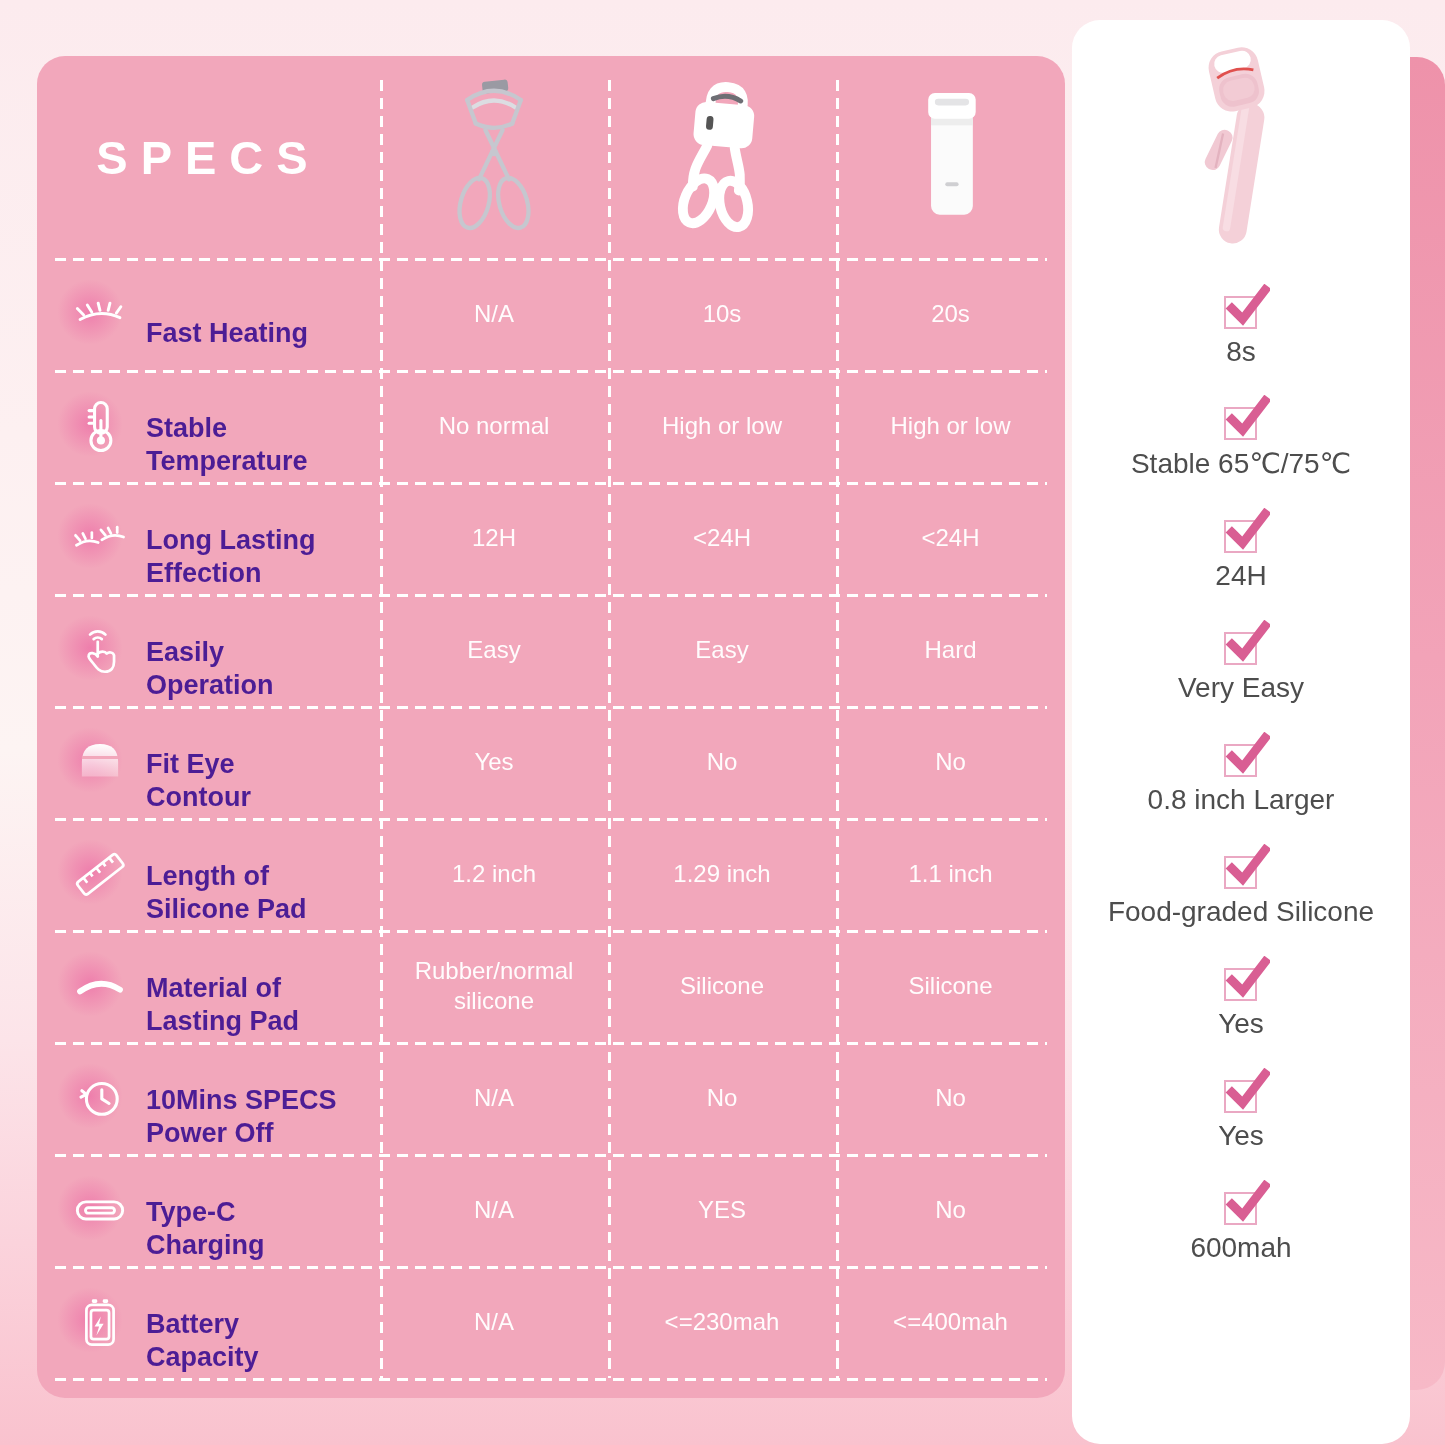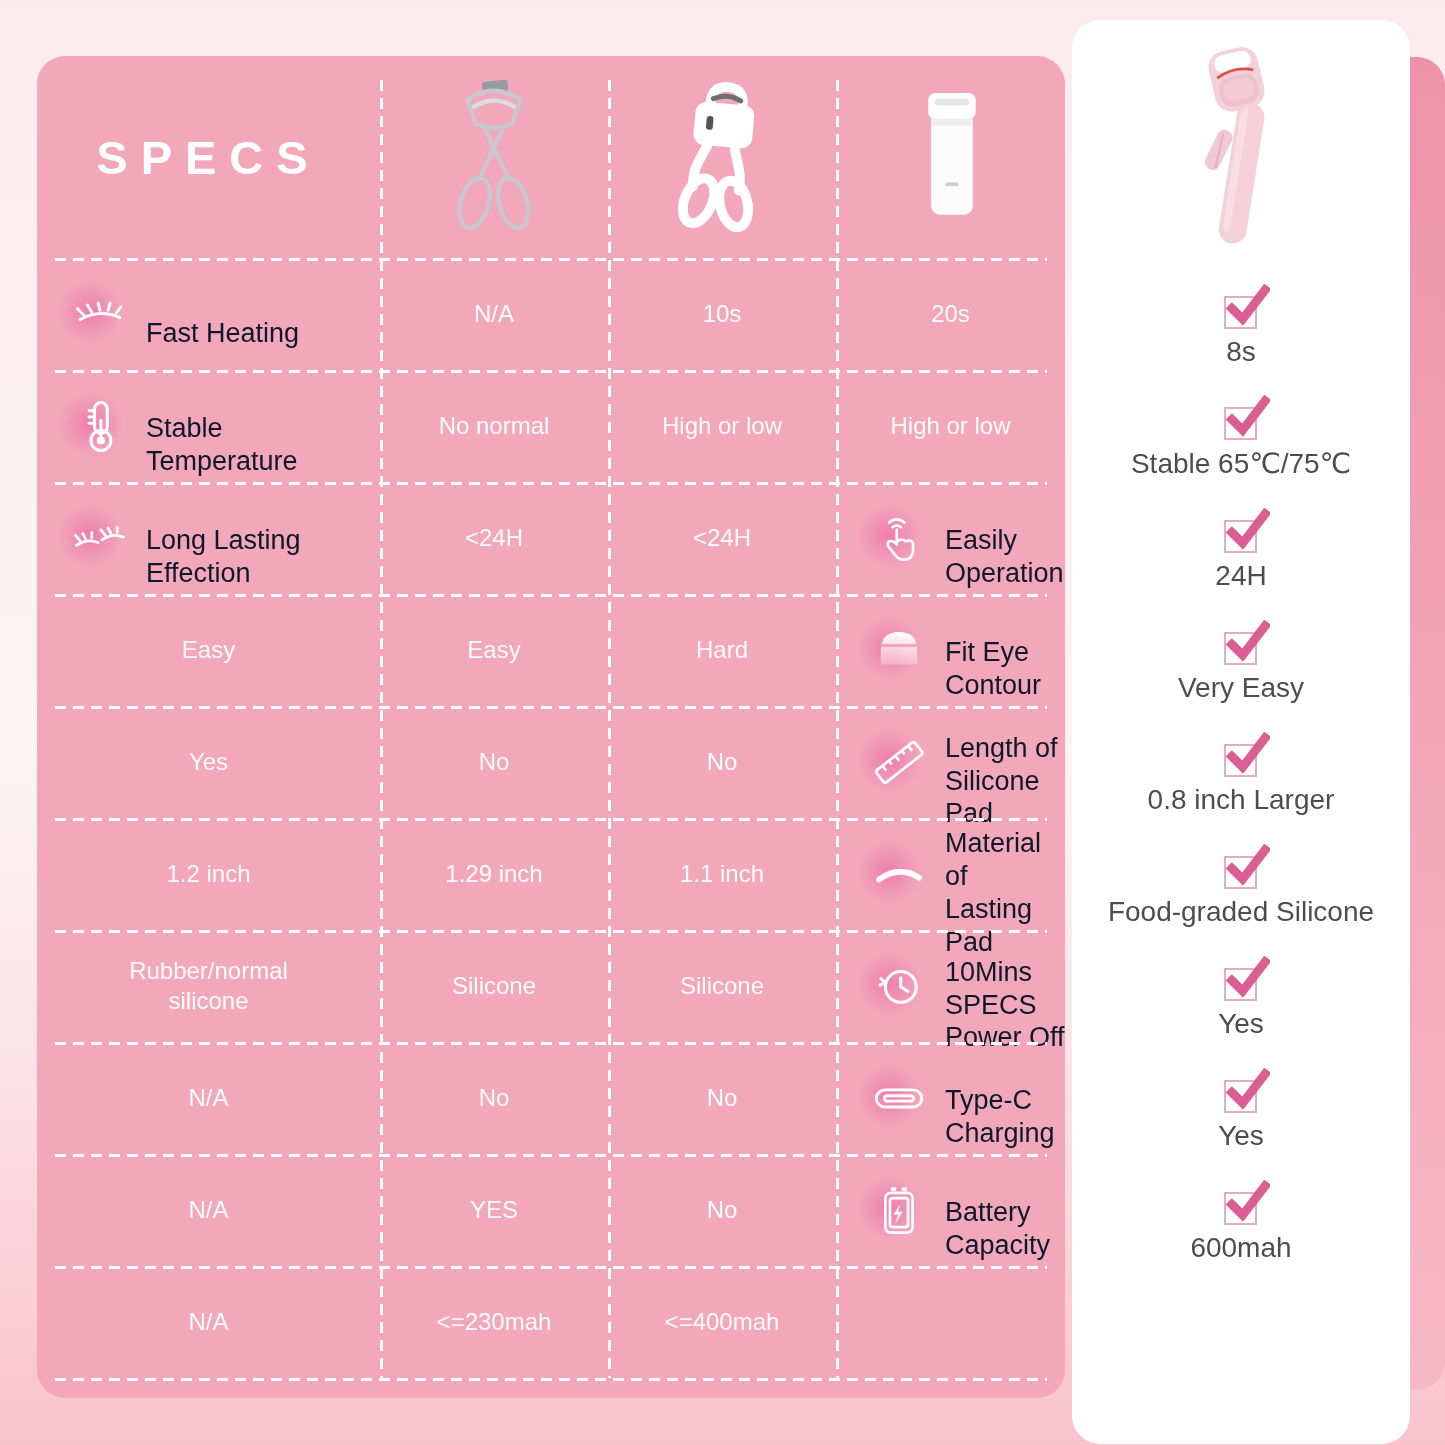--- a/index.html
+++ b/index.html
@@ -12,21 +12,21 @@
   .panel{position:absolute;left:37px;top:56px;width:1028px;height:1342px;
          background:#f2a7bb;border-radius:28px;z-index:1;}
   .grid{position:absolute;inset:0;display:grid;
         grid-template-columns:343px 228px 228px 1fr;
         grid-template-rows:202px repeat(10,112px);}
   .cell{display:flex;align-items:center;justify-content:center;}
   .cell-title{font-size:47px;font-weight:bold;letter-spacing:13px;color:#fff;}
   .cell-img{padding-top:6px;}
   .cell-feature{display:flex;align-items:center;justify-content:flex-start;
                 padding-left:34px;gap:17px;}
-  .label{color:#0f172a;font-weight:normal;font-size:27px;line-height:1.22;white-space:pre-line;margin-top:38px;}
+  .label{color:#4c1d95;font-weight:bold;font-size:27px;line-height:1.22;white-space:pre-line;margin-top:38px;}
   .value{color:rgba(255,255,255,.97);font-size:24px;text-align:center;
          line-height:1.25;white-space:pre-line;padding:0 10px;}
   .iconwrap{position:relative;width:58px;height:58px;flex:0 0 auto;}
   .glow{position:absolute;left:-14px;top:-6px;width:66px;height:66px;border-radius:50%;
         background:radial-gradient(circle,rgba(235,93,160,.55) 0%,rgba(235,93,160,0) 70%);}
   .iconwrap svg{position:relative;width:58px;height:58px;}
 
   
   .hline{position:absolute;left:18px;right:18px;height:3px;
          background:repeating-linear-gradient(90deg,#fff 0 11px,transparent 11px 18px);}
@@ -150,20 +150,21 @@
                 <path d="M23 32 L23 26"></path>
             <path d="M34 34 Q46 26 58 31"></path>
             <path d="M38 29 L33 23"></path>
                 <path d="M44 27 L41 21"></path>
                 <path d="M51 26 L51 20"></path>
           </g>
             </svg></span>
         <span class="label">Long Lasting
 Effection</span>
       </div>
+      <div class="cell value">12H</div>
       <div class="cell value">&lt;24H</div>
       <div class="cell value">&lt;24H</div>
 
       <div class="cell cell-feature">
         <span class="iconwrap"><span class="glow"></span>
           <svg viewBox="0 0 64 64">
               <g fill="none" stroke="#fff" stroke-width="3" stroke-linecap="round" stroke-linejoin="round">
             <path d="M21 15 a12 12 0 0 1 17 0"></path>
             <path d="M25 20 a7 7 0 0 1 9 0"></path>
             <path d="M29.5 23 v16"></path>

